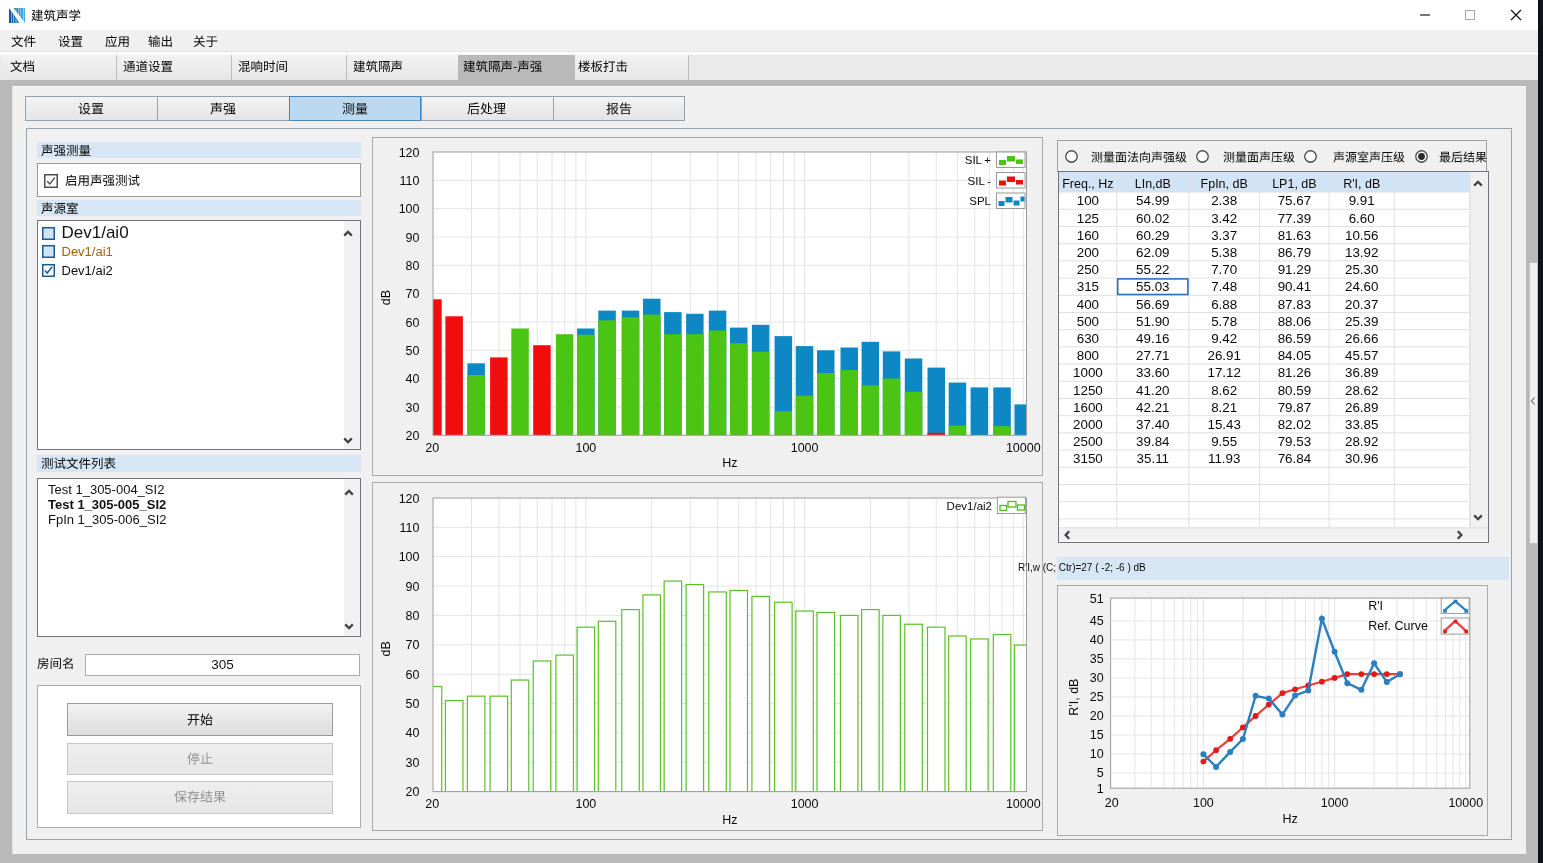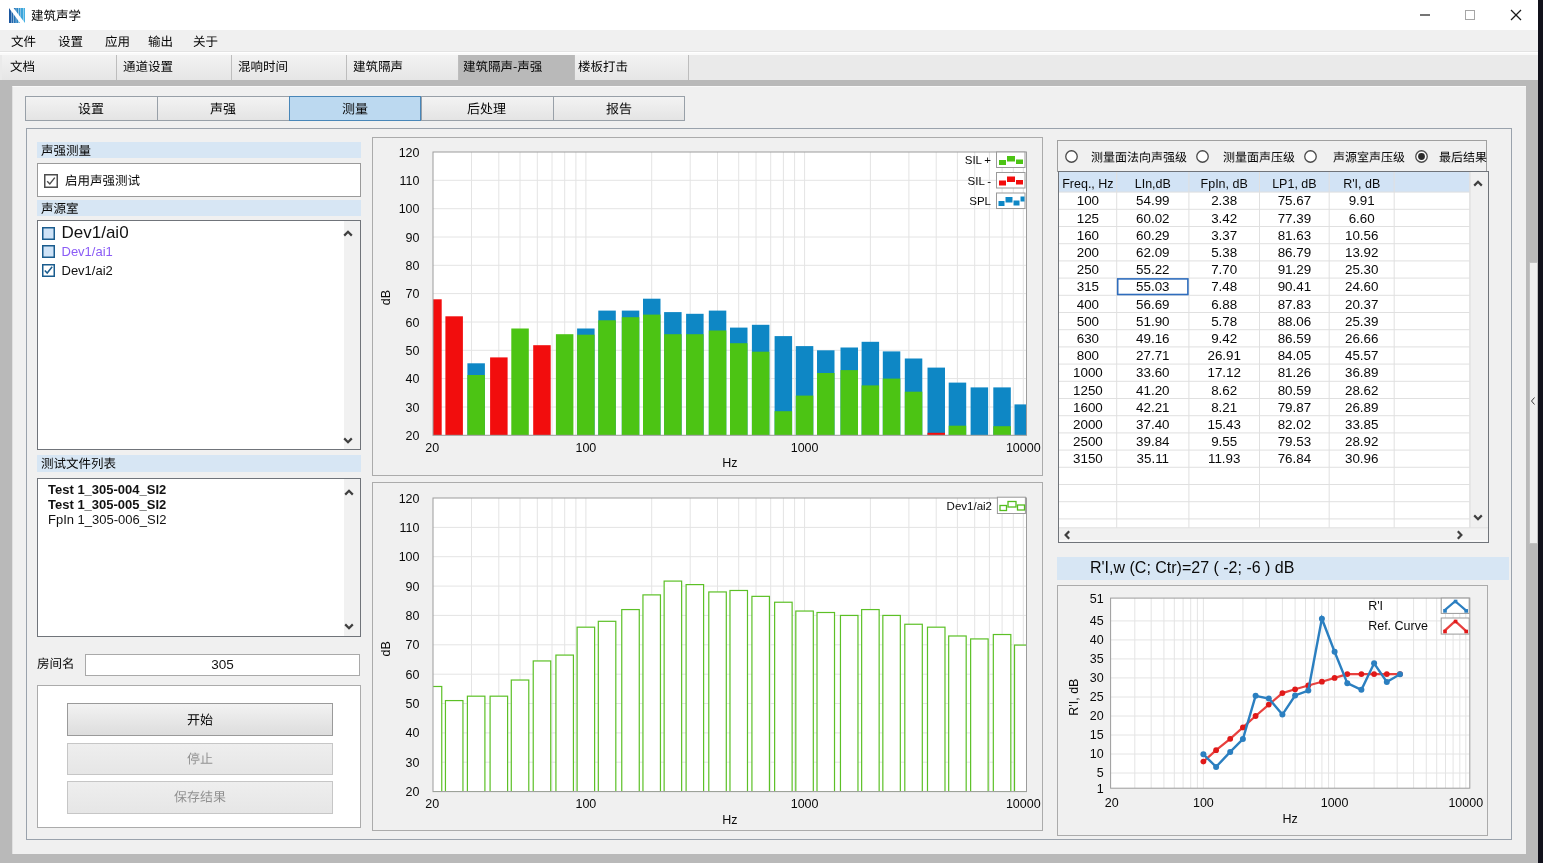--- a/index.html
+++ b/index.html
@@ -217,21 +217,21 @@
   </svg>
 <div style="position:absolute;left:37px;top:220px;width:324px;height:230px;background:#fff;border:1px solid #70747a;box-sizing:border-box"></div>
 <div style="position:absolute;left:343.5px;top:221px;width:16.5px;height:228px;background:#f1f1f1"></div>
 <svg style="position:absolute;left:42.2px;top:226.7px" width="13" height="13" viewBox="0 0 13 13">
     <rect x="0.75" y="0.75" width="11.5" height="11.5" fill="#cfe3f7" stroke="#1a5c8e" stroke-width="1.5"></rect>
   </svg>
 <div style="position:absolute;left:61.5px;top:223.4px;font-size:17px;line-height:19.5px;color:#111;font-weight:normal;white-space:nowrap">Dev1/ai0</div>
 <svg style="position:absolute;left:42.2px;top:245.3px" width="13" height="13" viewBox="0 0 13 13">
     <rect x="0.75" y="0.75" width="11.5" height="11.5" fill="#cfe3f7" stroke="#1a5c8e" stroke-width="1.5"></rect>
   </svg>
-<div style="position:absolute;left:61.5px;top:242.0px;font-size:13.0px;line-height:19.5px;color:#8b5cf6;font-weight:normal;white-space:nowrap">Dev1/ai1</div>
+<div style="position:absolute;left:61.5px;top:242.0px;font-size:13.0px;line-height:19.5px;color:#a16207;font-weight:normal;white-space:nowrap">Dev1/ai1</div>
 <svg style="position:absolute;left:42.2px;top:263.9px" width="13" height="13" viewBox="0 0 13 13">
     <rect x="0.75" y="0.75" width="11.5" height="11.5" fill="#fff" stroke="#1a5c8e" stroke-width="1.5"></rect>
     <polyline points="2.8,6.4 5.2,9 10.2,2.8" fill="none" stroke="#1a5c8e" stroke-width="1.5"></polyline>
   </svg>
 <div style="position:absolute;left:61.5px;top:260.6px;font-size:13.0px;line-height:19.5px;color:#111;font-weight:normal;white-space:nowrap">Dev1/ai2</div>
 <svg style="position:absolute;left:343.0px;top:229.5px" width="10" height="7" viewBox="0 0 10 7">
     <polyline points="1.2,5.6 5,1.8 8.8,5.6" fill="none" stroke="#3f3f3f" stroke-width="2.2"></polyline>
   </svg>
 <svg style="position:absolute;left:343.0px;top:436.5px" width="10" height="7" viewBox="0 0 10 7">
     <polyline points="1.2,1.4 5,5.2 8.8,1.4" fill="none" stroke="#3f3f3f" stroke-width="2.2"></polyline>
@@ -240,21 +240,21 @@
 <svg style="position:absolute;left:40.5px;top:457.2px;width:75.0px;height:12.5px" viewBox="0 0 6000 1000" fill="#0a0a0a">
     <use href="#q28" x="0" y="880"></use>
     <use href="#q36" x="1000" y="880"></use>
     <use href="#q4" x="2000" y="880"></use>
     <use href="#q5" x="3000" y="880"></use>
     <use href="#q39" x="4000" y="880"></use>
     <use href="#q40" x="5000" y="880"></use>
   </svg>
 <div style="position:absolute;left:37px;top:478px;width:324px;height:159px;background:#fff;border:1px solid #70747a;box-sizing:border-box"></div>
 <div style="position:absolute;left:343.5px;top:479px;width:16.5px;height:157px;background:#f1f1f1"></div>
-<div style="position:absolute;left:48.0px;top:479.8px;font-size:13.0px;line-height:19.5px;color:#111;font-weight:bold;white-space:nowrap">Test 1_305-004_SI2</div>
+<div style="position:absolute;left:48.0px;top:479.8px;font-size:13.0px;line-height:19.5px;color:#111;font-weight:normal;white-space:nowrap">Test 1_305-004_SI2</div>
 <div style="position:absolute;left:48.0px;top:494.9px;font-size:13.0px;line-height:19.5px;color:#111;font-weight:bold;white-space:nowrap">Test 1_305-005_SI2</div>
 <div style="position:absolute;left:48.0px;top:510.1px;font-size:13.0px;line-height:19.5px;color:#111;font-weight:normal;white-space:nowrap">FpIn 1_305-006_SI2</div>
 <svg style="position:absolute;left:344.0px;top:488.5px" width="10" height="7" viewBox="0 0 10 7">
     <polyline points="1.2,5.6 5,1.8 8.8,5.6" fill="none" stroke="#3f3f3f" stroke-width="2.2"></polyline>
   </svg>
 <svg style="position:absolute;left:344.0px;top:622.5px" width="10" height="7" viewBox="0 0 10 7">
     <polyline points="1.2,1.4 5,5.2 8.8,1.4" fill="none" stroke="#3f3f3f" stroke-width="2.2"></polyline>
   </svg>
 <svg style="position:absolute;left:37.0px;top:657.0px;width:37.5px;height:12.5px" viewBox="0 0 3000 1000" fill="#0a0a0a">
     <use href="#q41" x="0" y="880"></use>
@@ -586,21 +586,21 @@
 <svg style="position:absolute;left:1472.5px;top:513.5px" width="10" height="7" viewBox="0 0 10 7">
     <polyline points="1.2,1.4 5,5.2 8.8,1.4" fill="none" stroke="#3f3f3f" stroke-width="2.2"></polyline>
   </svg>
 <svg style="position:absolute;left:1063px;top:530px" width="8" height="10" viewBox="0 0 8 10">
     <polyline points="6.2,1.2 2.6,5 6.2,8.8" fill="none" stroke="#3f3f3f" stroke-width="2.2"></polyline>
   </svg>
 <svg style="position:absolute;left:1456px;top:530px" width="8" height="10" viewBox="0 0 8 10">
     <polyline points="1.8,1.2 5.4,5 1.8,8.8" fill="none" stroke="#3f3f3f" stroke-width="2.2"></polyline>
   </svg>
 <div style="position:absolute;left:1057px;top:556.5px;width:451.5px;height:23px;background:#d7e6f4"></div>
-<div style="position:absolute;left:1090px;top:557.9px;font-size:16px;line-height:20.2px;color:#0a0a0a;font-weight:normal;white-space:nowrap">R'I,w (C; Ctr)=27 ( -2; -6 ) dB</div>
+<div style="position:absolute;left:1018px;top:557.9px;font-size:10px;line-height:20.2px;color:#0a0a0a;font-weight:normal;white-space:nowrap">R'I,w (C; Ctr)=27 ( -2; -6 ) dB</div>
 <div style="position:absolute;left:1056.8px;top:584.9px;width:431.5px;height:251.6px;background:#f0f0f0;border:1px solid #ababab;box-sizing:border-box"></div>
 <svg style="position:absolute;left:1056.8px;top:584.9px" width="431.5" height="251.6" viewBox="0 0 431.5 251.6" font-family="Liberation Sans, sans-serif">
     <rect x="53.6" y="13.1" width="359.2" height="190.1" fill="#fff"></rect>
     <path d="M77.8 13.1V203.2 M94.2 13.1V203.2 M106.9 13.1V203.2 M117.3 13.1V203.2 M126.1 13.1V203.2 M133.7 13.1V203.2 M140.4 13.1V203.2 M146.4 13.1V203.2 M185.9 13.1V203.2 M209.0 13.1V203.2 M225.4 13.1V203.2 M238.1 13.1V203.2 M248.5 13.1V203.2 M257.3 13.1V203.2 M264.9 13.1V203.2 M271.6 13.1V203.2 M277.6 13.1V203.2 M317.1 13.1V203.2 M340.2 13.1V203.2 M356.6 13.1V203.2 M369.3 13.1V203.2 M379.7 13.1V203.2 M388.5 13.1V203.2 M396.1 13.1V203.2 M402.8 13.1V203.2 M408.8 13.1V203.2 M53.6 188.0H412.8 M53.6 169.0H412.8 M53.6 150.0H412.8 M53.6 131.0H412.8 M53.6 112.0H412.8 M53.6 92.9H412.8 M53.6 73.9H412.8 M53.6 54.9H412.8 M53.6 35.9H412.8" stroke="#e4e4e4" fill="none" stroke-width="1"></path>
     <polyline points="146.4,176.6 159.1,165.2 173.2,153.8 185.9,142.4 198.6,131.0 211.8,119.6 225.4,108.1 238.1,104.3 251.3,100.5 264.9,96.7 277.6,92.9 290.3,89.1 304.4,89.1 317.1,89.1 329.8,89.1 343.0,89.1" fill="none" stroke="#e8413e" stroke-width="2.2"></polyline>
     <circle cx="146.4" cy="176.6" r="2.9" fill="#e01919"></circle>
     <circle cx="159.1" cy="165.2" r="2.9" fill="#e01919"></circle>
     <circle cx="173.2" cy="153.8" r="2.9" fill="#e01919"></circle>
     <circle cx="185.9" cy="142.4" r="2.9" fill="#e01919"></circle>
     <circle cx="198.6" cy="131.0" r="2.9" fill="#e01919"></circle>

